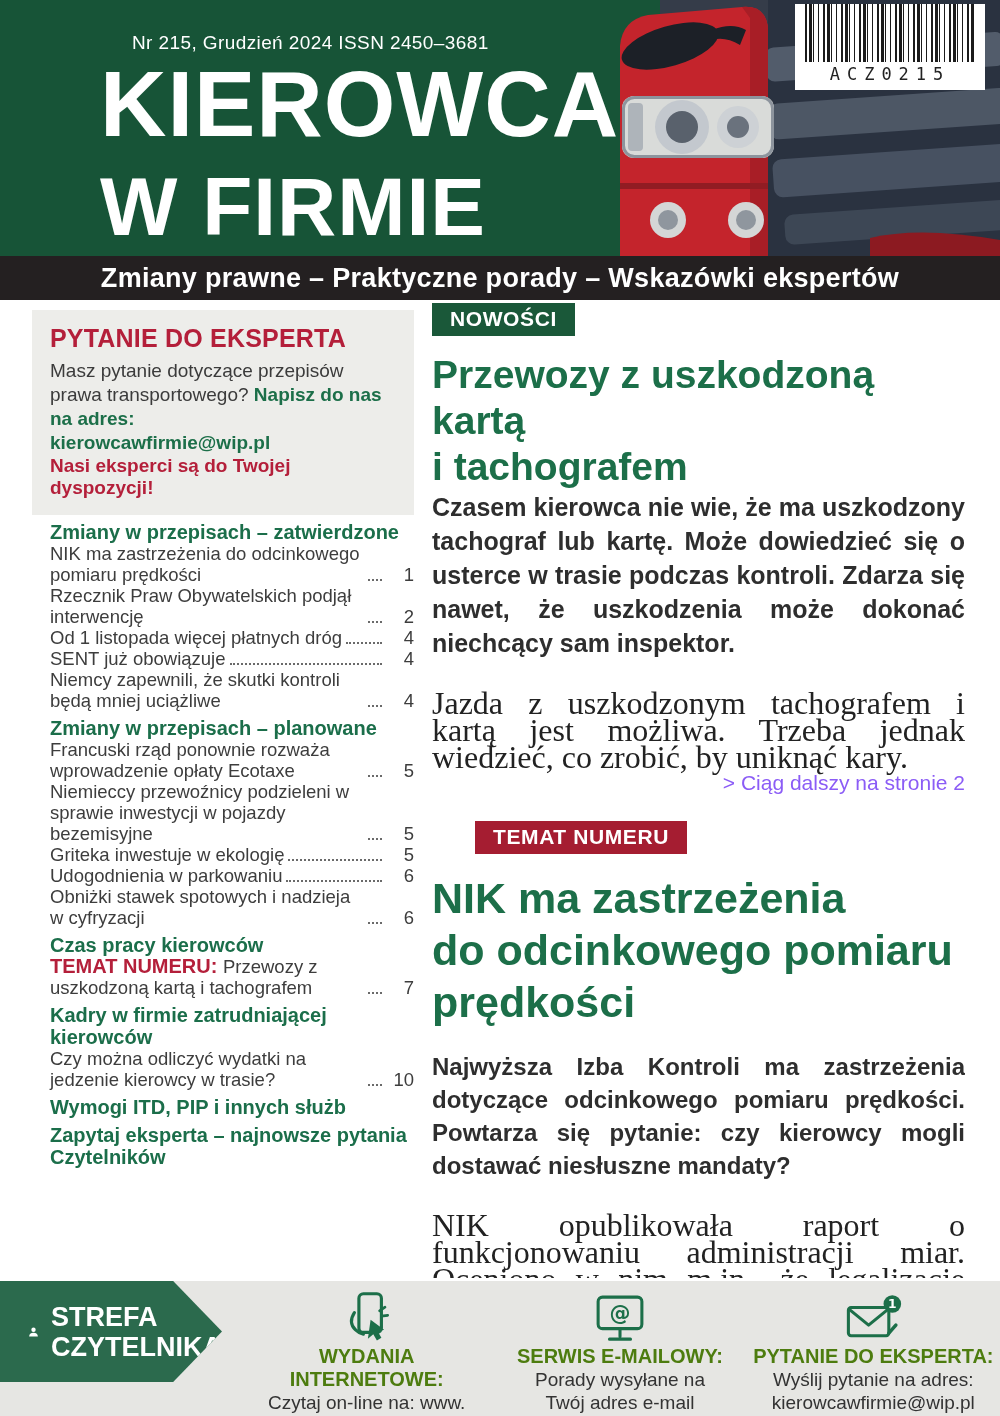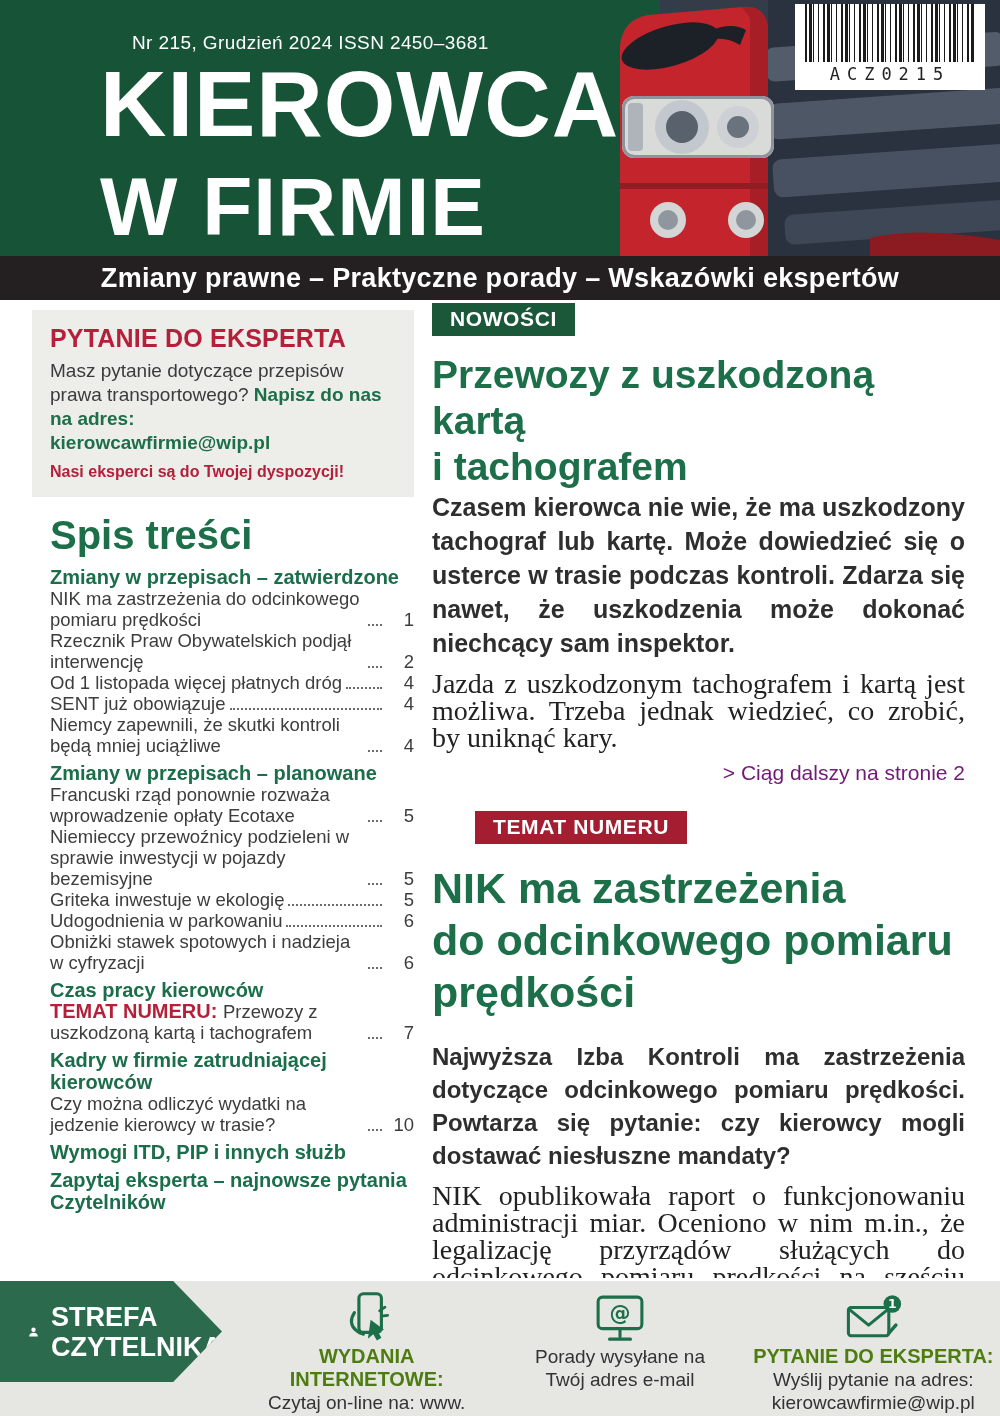--- a/index.html
+++ b/index.html
@@ -23,42 +23,42 @@
   
   .content { position:relative; width:1000px; height:981px;text-decoration:underline; }
   .left-col { position:absolute; left:32px; top:10px; width:382px; height:966px; overflow:hidden; }
   .right-col { position:absolute; left:432px; top:3px; width:533px; height:975px; overflow:hidden; }
 
   
   .expert-box { background:#ededea; padding:14px 18px 16px; }
   .expert-box h2 { color:#b41f3a; font-size:25px; font-weight:bold; margin-bottom:6px; letter-spacing:.2px; }
   .expert-box p { font-size:19px; line-height:24px; color:#3b3b3b; }
   .expert-box .green-bold { color:#1c6f49; font-weight:bold; }
-  .expert-box .red-line { color:#b41f3a; font-weight:bold; font-size:16px; margin-top:8px; }
+  .expert-box .red-line { color:#b41f3a; font-weight:bold; font-size:19px; }
 
   
   .toc-title { color:#1c6f49; font-size:40px; font-weight:bold; margin:16px 0 8px 18px; }
   .toc { margin-left:18px; }
   .toc-heading { color:#1b6e4a; font-size:20px; font-weight:bold; line-height:22px; margin-top:6px; }
   .toc-row { display:flex; align-items:flex-end; font-size:18.5px; line-height:21px; color:#3d3d3d; }
   .toc-label { flex:0 1 auto; min-width:0; }
   .toc-prefix { color:#b41f3a; font-weight:bold; font-size:20px; }
   .toc-dots { flex:1 1 14px; min-width:14px; border-bottom:2px dotted #6a6a6a; margin:0 4px 4px 4px; }
   .toc-page { flex:0 0 28px; text-align:right; }
 
   
   .badge { display:inline-block; color:#fff; font-size:21px; font-weight:bold; letter-spacing:.6px; padding:4px 18px 5px; }
   .badge.green { background:#1a5839; }
   .badge.red { background:#a51d31; }
   .headline { color:#1c6f49; font-weight:bold; white-space:pre-line; }
   .headline.h1 { font-size:39px; line-height:46px; margin:16px 0 0; }
   .headline.h2 { font-size:43px; line-height:52px; margin:18px 0 0; }
   .lead { font-size:25px; line-height:34px; font-weight:bold; color:#2e2e2e; text-align:justify; }
-  .body-serif { font-family:"Liberation Serif", serif; font-size:28px; line-height:27px; color:#222; text-align:justify; margin-top:10px; }
-  .continue { color:#701a75; font-size:21px; text-align:right; margin-top:10px; }
+  .body-serif { font-family:"Liberation Serif", serif; font-size:32px; line-height:27px; color:#222; text-align:justify; margin-top:30px; }
+  .continue { color:#8b5cf6; font-size:21px; text-align:right; }
 
   
   .footer { position:absolute; left:0; bottom:0; width:1000px; height:135px; background:#e6e6e3; }
   .ribbon { position:absolute; left:0; top:0; width:222px; height:101px; background:#2b6a4d;
             clip-path:polygon(0 0, 78% 0, 100% 50%, 78% 100%, 0 100%);
             display:flex; align-items:center; gap:12px; padding-left:28px; }
   .ribbon .txt { color:#fff; font-weight:bold; font-size:27px; line-height:30px; }
   .footer-cols { position:absolute; left:240px; top:0; width:760px; height:135px; display:flex; }
   .fcol { flex:1; text-align:center; padding-top:8px; }
   .fcol .icon { height:56px; display:flex; align-items:flex-end; justify-content:center; }
@@ -118,21 +118,20 @@
 
   <div class="content">
 
     <div class="left-col">
       <div class="expert-box">
         <h2>PYTANIE DO EKSPERTA</h2>
         <p><span>Masz pytanie dotyczące przepisów prawa transportowego? </span><span class="green-bold">Napisz do nas na adres: </span><br><span class="green-bold">kierowcawfirmie@wip.pl</span></p>
         <div class="red-line">Nasi eksperci są do Twojej dyspozycji!</div>
       </div>
 
-      <div class="toc-title">Spis treści</div>
       <div class="toc">
           <div class="toc-heading">Zmiany w przepisach – zatwierdzone</div>
           <div class="toc-row">
             <span class="toc-label">NIK ma zastrzeżenia do odcinkowego pomiaru prędkości</span>
             <span class="toc-dots"></span>
             <span class="toc-page">1</span>
           </div>
           <div class="toc-row">
             <span class="toc-label">Rzecznik Praw Obywatelskich podjął interwencję</span>
             <span class="toc-dots"></span>
@@ -246,20 +245,21 @@
       </div>
 
       <div class="fcol">
         <div class="icon">
           <svg viewBox="0 0 64 58" width="56" height="52" aria-hidden="true">
             <rect x="7" y="4" width="50" height="36" rx="5" fill="none" stroke="#1c6f49" stroke-width="3.5"></rect>
             <text x="32" y="30" text-anchor="middle" font-size="24" font-weight="bold" font-family="DejaVu Sans, sans-serif" fill="#1c6f49">@</text>
             <path d="M32,40 V49 M20,52 H44" stroke="#1c6f49" stroke-width="3.5" stroke-linecap="round"></path>
           </svg>
         </div>
+        <h3>SERWIS E-MAILOWY:</h3>
         <p>Porady wysyłane na</p>
         <p>Twój adres e-mail</p>
       </div>
 
       <div class="fcol">
         <div class="icon">
           <svg viewBox="0 0 66 56" width="58" height="52" aria-hidden="true">
             <rect x="5" y="15" width="46" height="32" rx="3" fill="none" stroke="#1c6f49" stroke-width="3.5"></rect>
             <path d="M6,17 L28,35 L50,17" fill="none" stroke="#1c6f49" stroke-width="3.5" stroke-linejoin="round"></path>
             <path d="M51,44 l8,-9" stroke="#1c6f49" stroke-width="4" stroke-linecap="round"></path>

